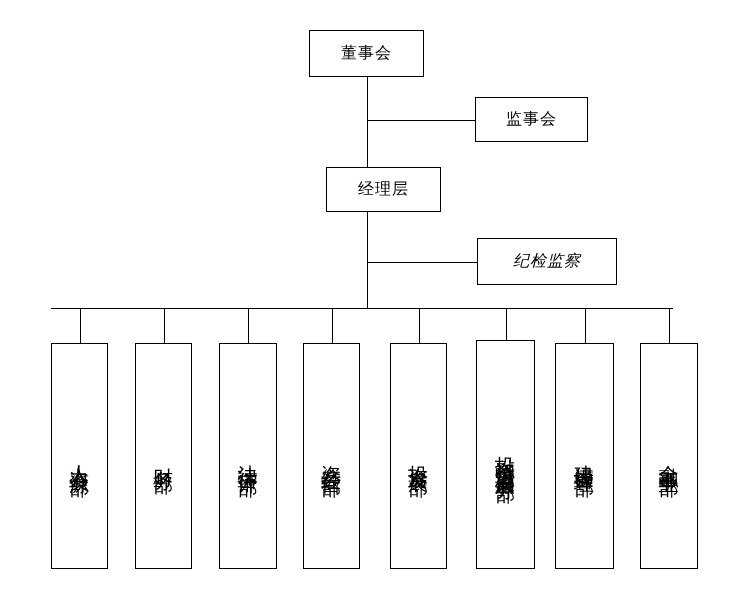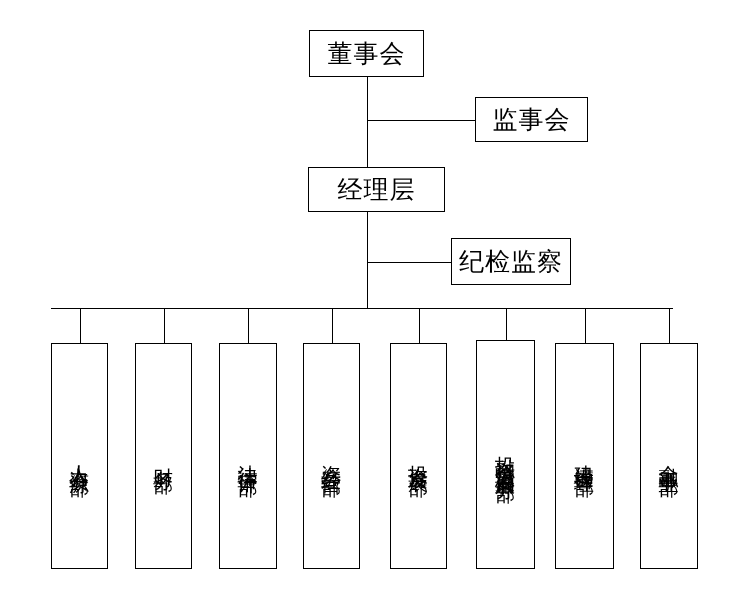--- a/index.html
+++ b/index.html
@@ -22,21 +22,21 @@
     position: absolute;
     box-sizing: border-box;
     border: 1px solid #000000;
     background: #ffffff;
     display: flex;
     align-items: center;
     justify-content: center;
     z-index: 2;
   }
   .node-label {
-    font-size: 25px;
+    font-size: 16px;
     line-height: 1.15;
     letter-spacing: 1px;
     white-space: nowrap;
     color: #000000;
   }
   .node.vertical {
     align-items: center;
     justify-content: center;
   }
   .node.vertical .node-label {
@@ -61,25 +61,25 @@
 <div id="chart">
 
   <div class="node" id="node-board" style="left: 309px; top: 30px; width: 115px; height: 47px;">
     <span class="node-label">董事会</span>
   </div>
 
   <div class="node" id="node-supervisory" style="left: 475px; top: 97px; width: 113px; height: 45px; align-items: center;">
     <span class="node-label">监事会</span>
   </div>
 
-  <div class="node" id="node-management" style="left: 308px; top: 167px; width: 137px; height: 45px;">
+  <div class="node" id="node-management" style="left: 326px; top: 167px; width: 115px; height: 45px;">
     <span class="node-label">经理层</span>
   </div>
 
-  <div class="node" id="node-discipline" style="left: 451px; top: 238px; width: 120px; height: 47px;">
+  <div class="node" id="node-discipline" style="left: 477px; top: 238px; width: 140px; height: 47px; font-style: italic;">
     <span class="node-label">纪检监察</span>
   </div>
 
   <div id="connectors">
       <div class="line v" style="left: 367px; top: 77px; height: 90px;"></div>
       <div class="line h" style="left: 367px; top: 120px; width: 108px;"></div>
       <div class="line v" style="left: 367px; top: 212px; height: 96px;"></div>
       <div class="line h" style="left: 367px; top: 262px; width: 110px;"></div>
       <div class="line h" style="left: 51px; top: 308px; width: 622px;"></div>
       <div class="line v" style="left: 80px; top: 308px; height: 35px;"></div>

